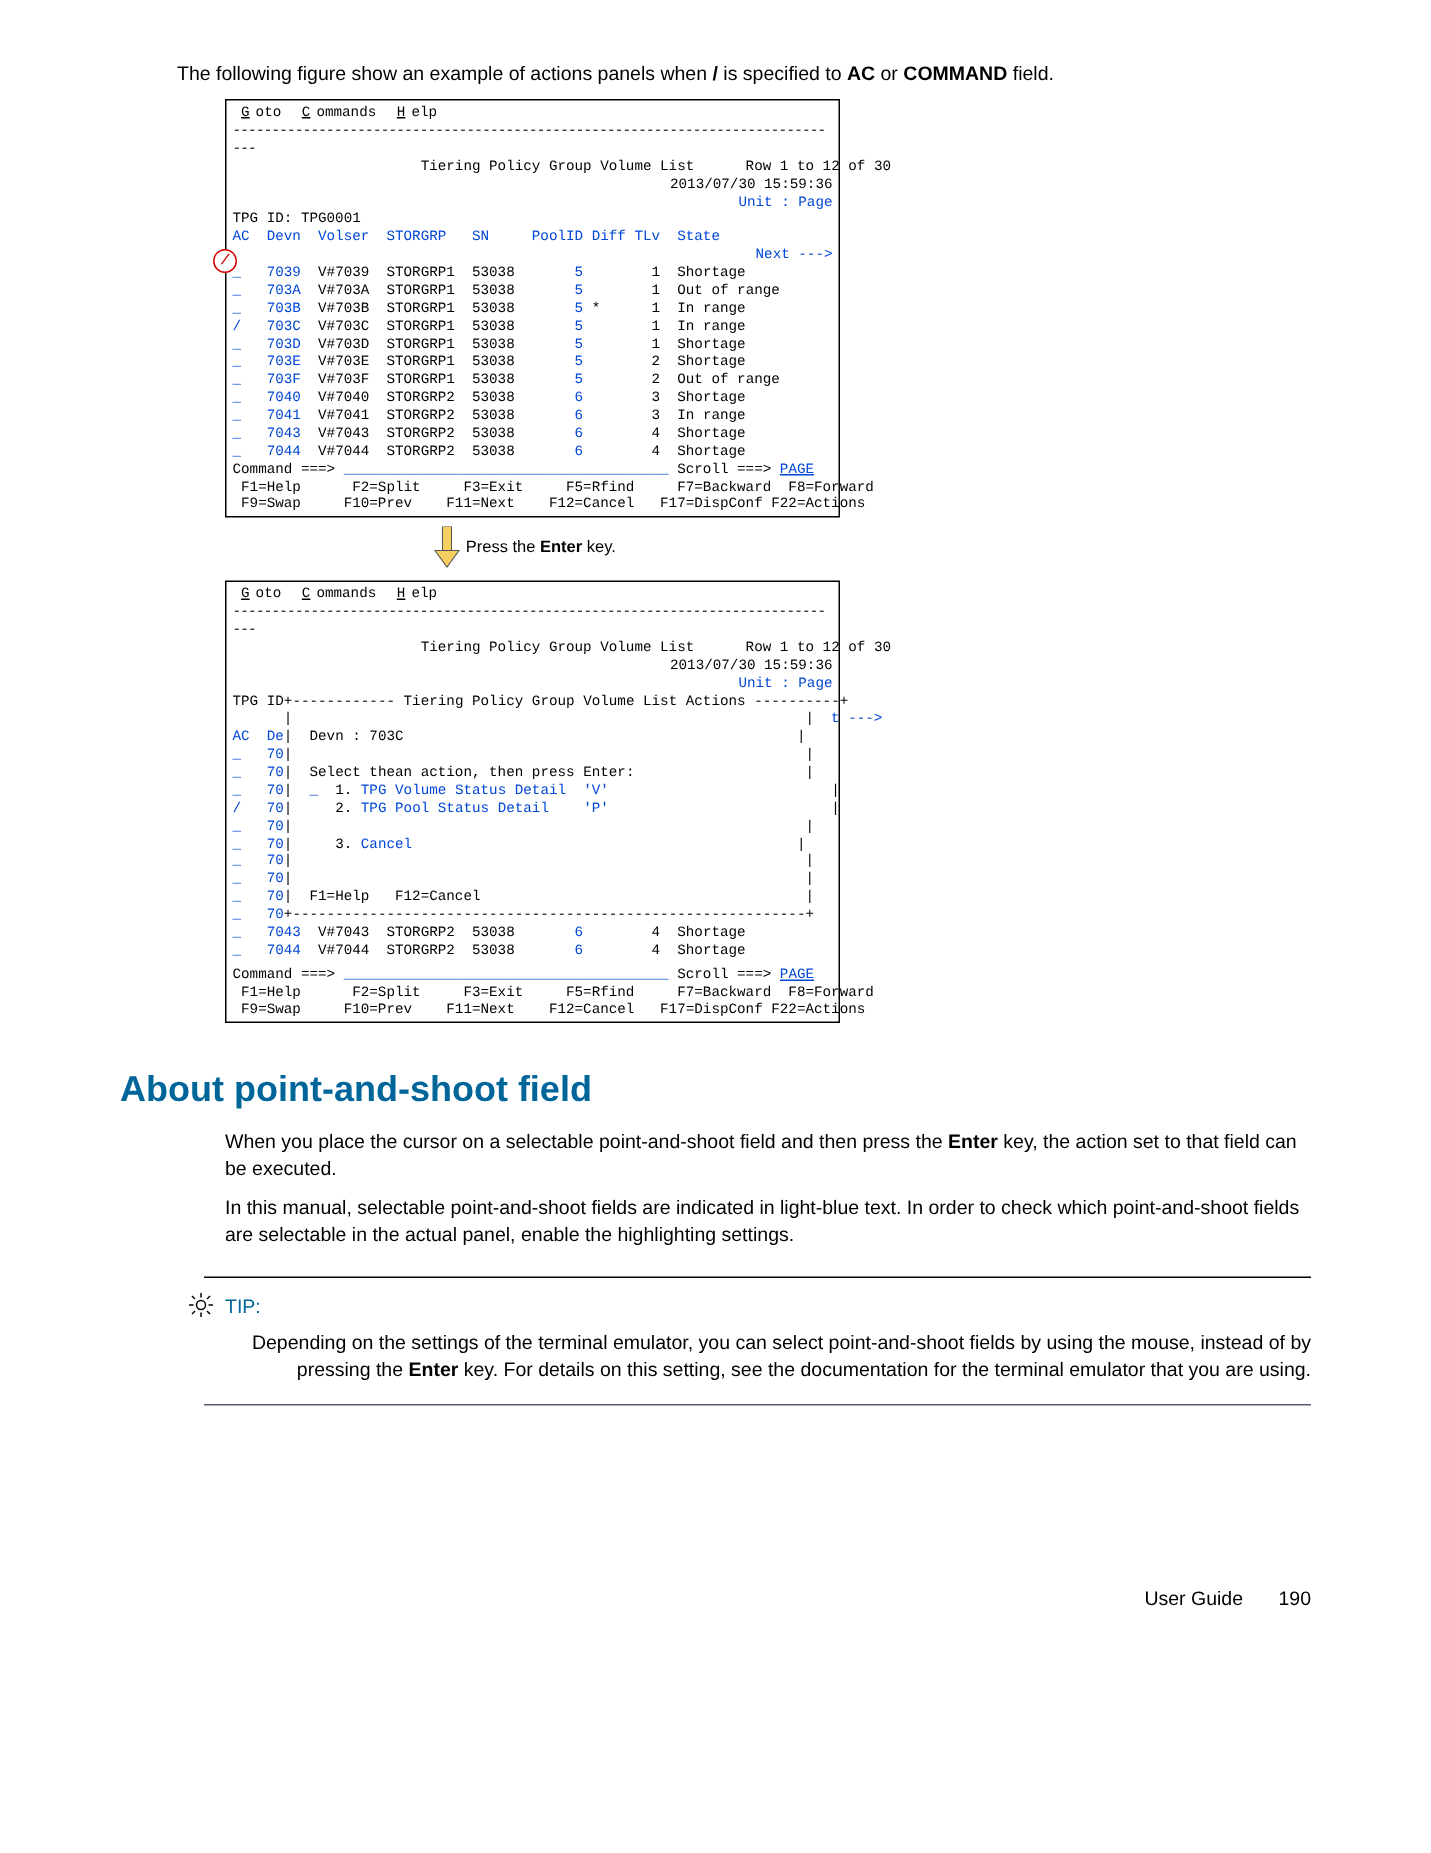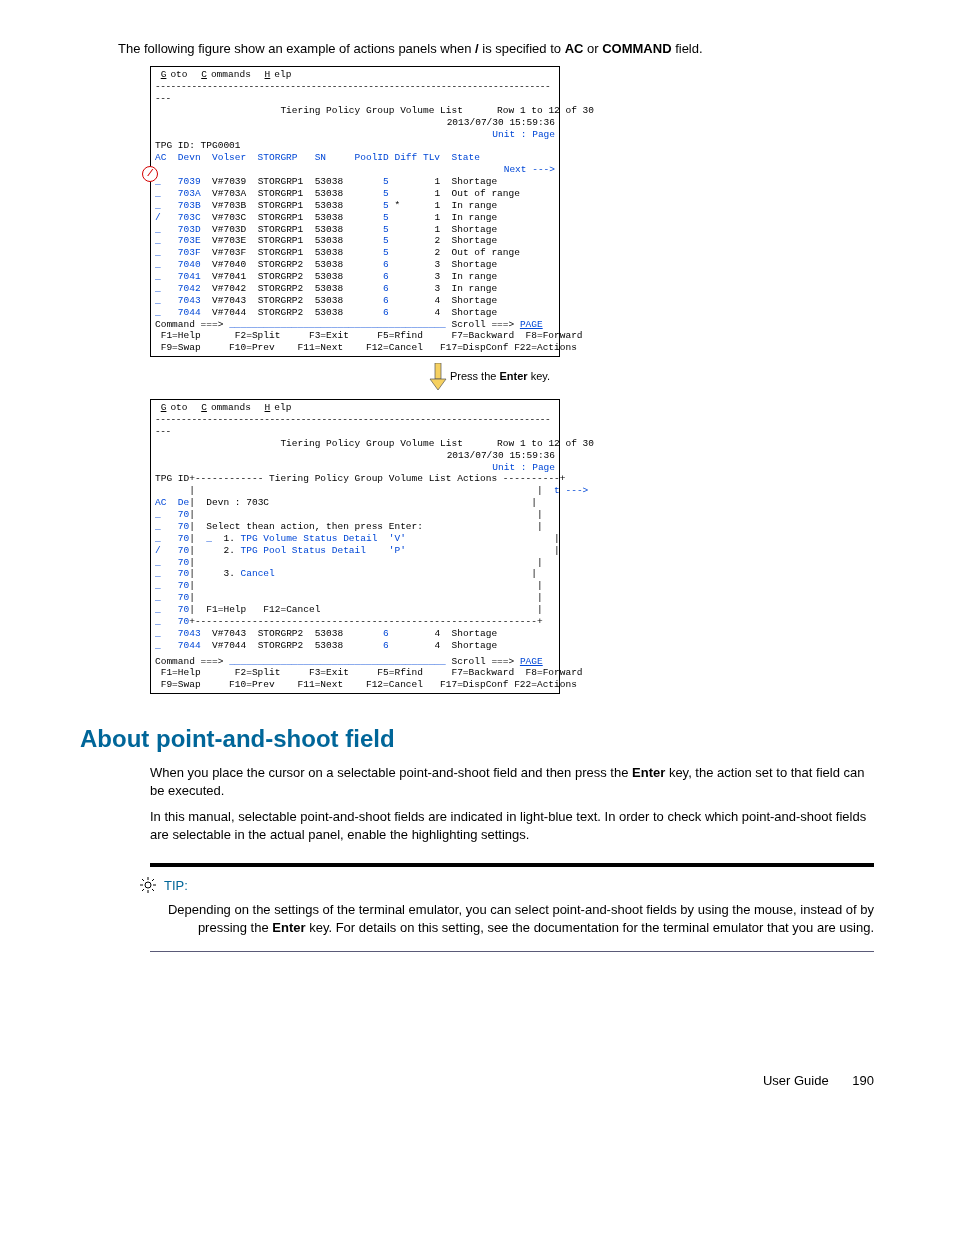--- a/index.html
+++ b/index.html
@@ -42,21 +42,21 @@
     justify-content: center;
     font-family: "Courier New", monospace;
     font-size: 9.5px;
     color: #d40000;
     font-style: italic;
     font-weight: bold;
     background: #fff;
   }
   .arrow-caption {
     margin-left: 70px;
-    text-align: right;
+    text-align: center;
     width: 400px;
     font-family: Arial, sans-serif;
     font-size: 11px;
     margin-top: 6px;
     margin-bottom: 8px;
   }
   .arrow-svg {
     display: inline-block;
     vertical-align: middle;
   }
@@ -66,22 +66,22 @@
     font-size: 24px;
     margin-top: 28px;
     margin-bottom: 8px;
   }
   .bodytext {
     margin-left: 70px;
     margin-top: 8px;
     margin-bottom: 8px;
   }
   .tipbox {
-    margin-left: 70px;
-    border-top: 4px solid #000000;
+    margin-left: 56px;
+    border-top: 1px solid #000000;
     border-bottom: 1px solid #5a5a78;
     padding: 10px 0 14px 0;
     margin-top: 18px;
     position: relative;
   }
   .tiplabel {
     color: #006699;
     font-size: 13px;
     margin-left: 14px;
   }
@@ -126,21 +126,20 @@
   <div id="p1-rows">
       <div class="row"><span class="blue">_</span>   <span class="blue">7039 </span> V#7039  STORGRP1  53038  <span class="blue">     5</span>        1  Shortage</div>
       <div class="row"><span class="blue">_</span>   <span class="blue">703A </span> V#703A  STORGRP1  53038  <span class="blue">     5</span>        1  Out of range</div>
       <div class="row"><span class="blue">_</span>   <span class="blue">703B </span> V#703B  STORGRP1  53038  <span class="blue">     5</span> *      1  In range</div>
       <div class="row"><span class="blue">/</span>   <span class="blue">703C </span> V#703C  STORGRP1  53038  <span class="blue">     5</span>        1  In range</div>
       <div class="row"><span class="blue">_</span>   <span class="blue">703D </span> V#703D  STORGRP1  53038  <span class="blue">     5</span>        1  Shortage</div>
       <div class="row"><span class="blue">_</span>   <span class="blue">703E </span> V#703E  STORGRP1  53038  <span class="blue">     5</span>        2  Shortage</div>
       <div class="row"><span class="blue">_</span>   <span class="blue">703F </span> V#703F  STORGRP1  53038  <span class="blue">     5</span>        2  Out of range</div>
       <div class="row"><span class="blue">_</span>   <span class="blue">7040 </span> V#7040  STORGRP2  53038  <span class="blue">     6</span>        3  Shortage</div>
       <div class="row"><span class="blue">_</span>   <span class="blue">7041 </span> V#7041  STORGRP2  53038  <span class="blue">     6</span>        3  In range</div>
-      <div class="row"><span class="blue">_</span>   <span class="blue">7042 </span> V#7042  STORGRP2  53038  <span class="blue">     6</span>        3  In range</div>
       <div class="row"><span class="blue">_</span>   <span class="blue">7043 </span> V#7043  STORGRP2  53038  <span class="blue">     6</span>        4  Shortage</div>
       <div class="row"><span class="blue">_</span>   <span class="blue">7044 </span> V#7044  STORGRP2  53038  <span class="blue">     6</span>        4  Shortage</div>
     </div>
   <div class="row"><span>Command ===&gt;</span> <span class="blue">______________________________________</span> <span>Scroll ===&gt; </span><span class="blue u">PAGE</span></div>
   <div class="row"> F1=Help      F2=Split     F3=Exit     F5=Rfind     F7=Backward  F8=Forward</div>
   <div class="row"> F9=Swap     F10=Prev    F11=Next    F12=Cancel   F17=DispConf F22=Actions</div>
 </div>
 
 <div class="arrow-caption">
   <svg class="arrow-svg" width="18" height="28">

